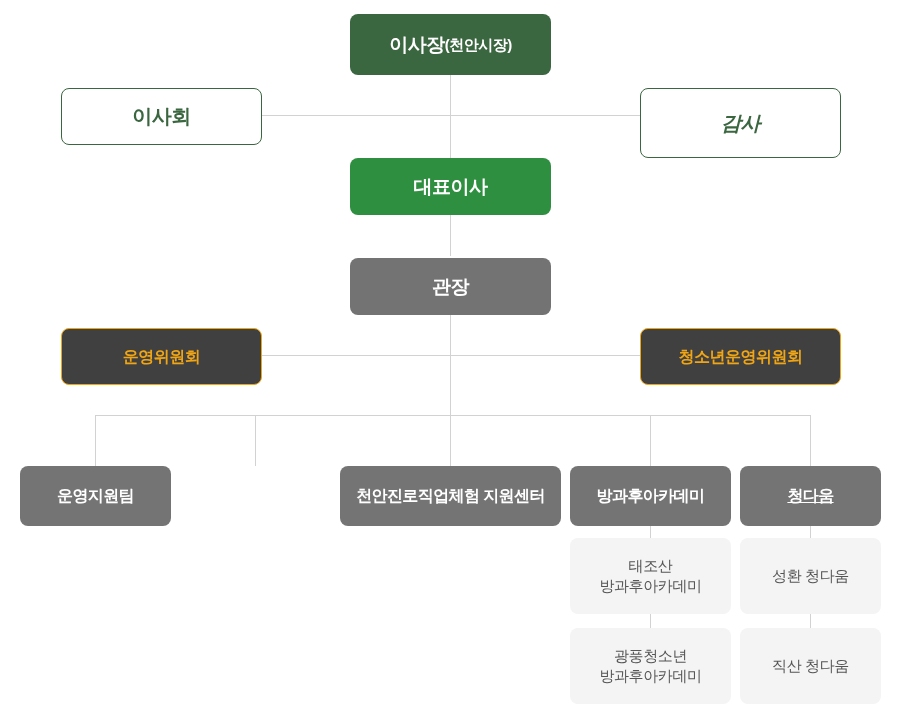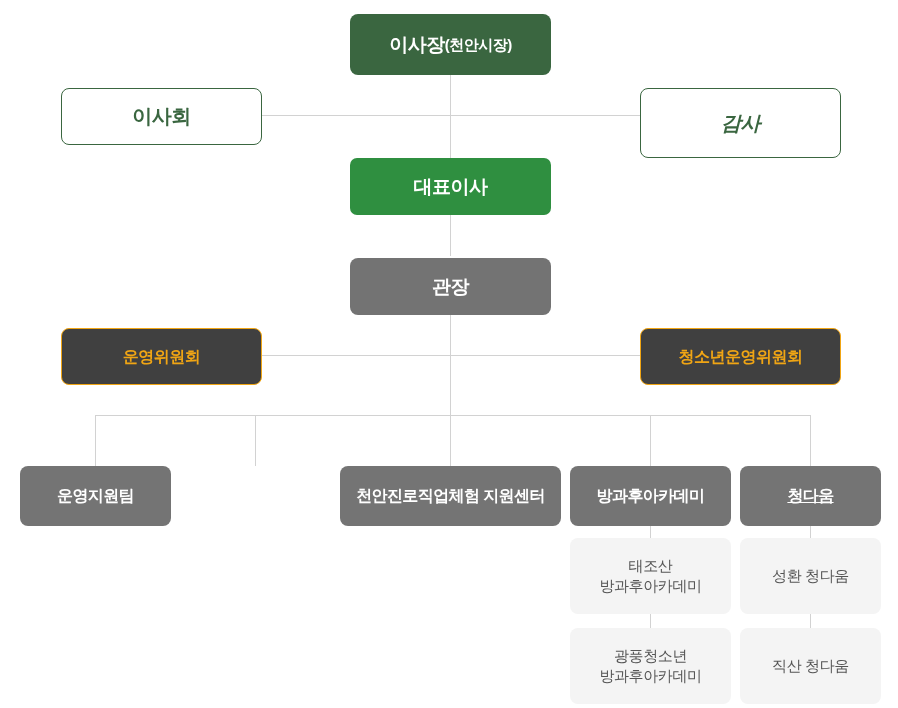--- a/index.html
+++ b/index.html
@@ -52,21 +52,20 @@
     font-weight: bold;
     letter-spacing: -0.5px;
   }
   
   .n-green {
     background: #2f8f40;
     color: #ffffff;
     font-size: 19px;
     font-weight: bold;
     letter-spacing: -0.5px;
-    border-radius: 7px;
   }
   
   .n-orange {
     background: #737373;
     color: #ffffff;
     font-size: 19px;
     font-weight: bold;
     letter-spacing: -0.5px;
   }
   

